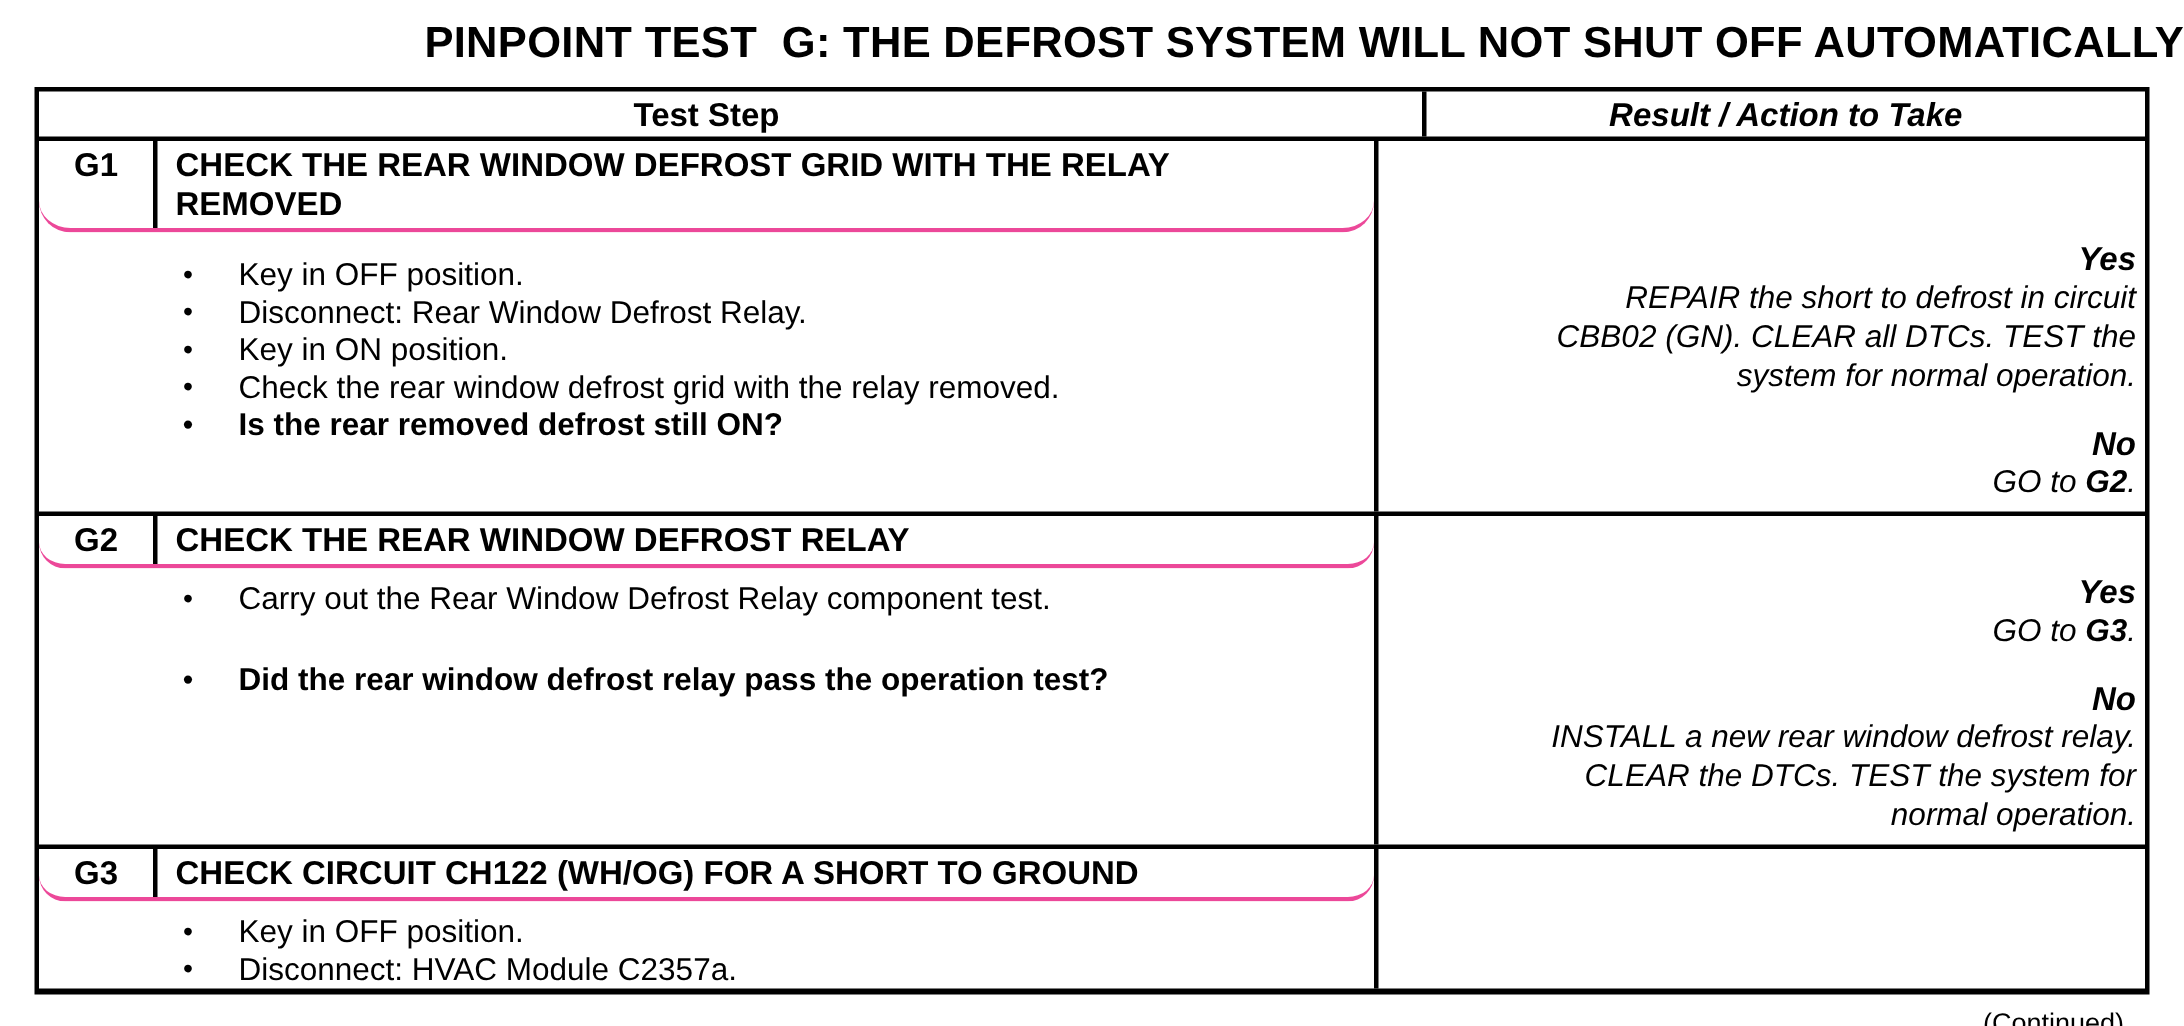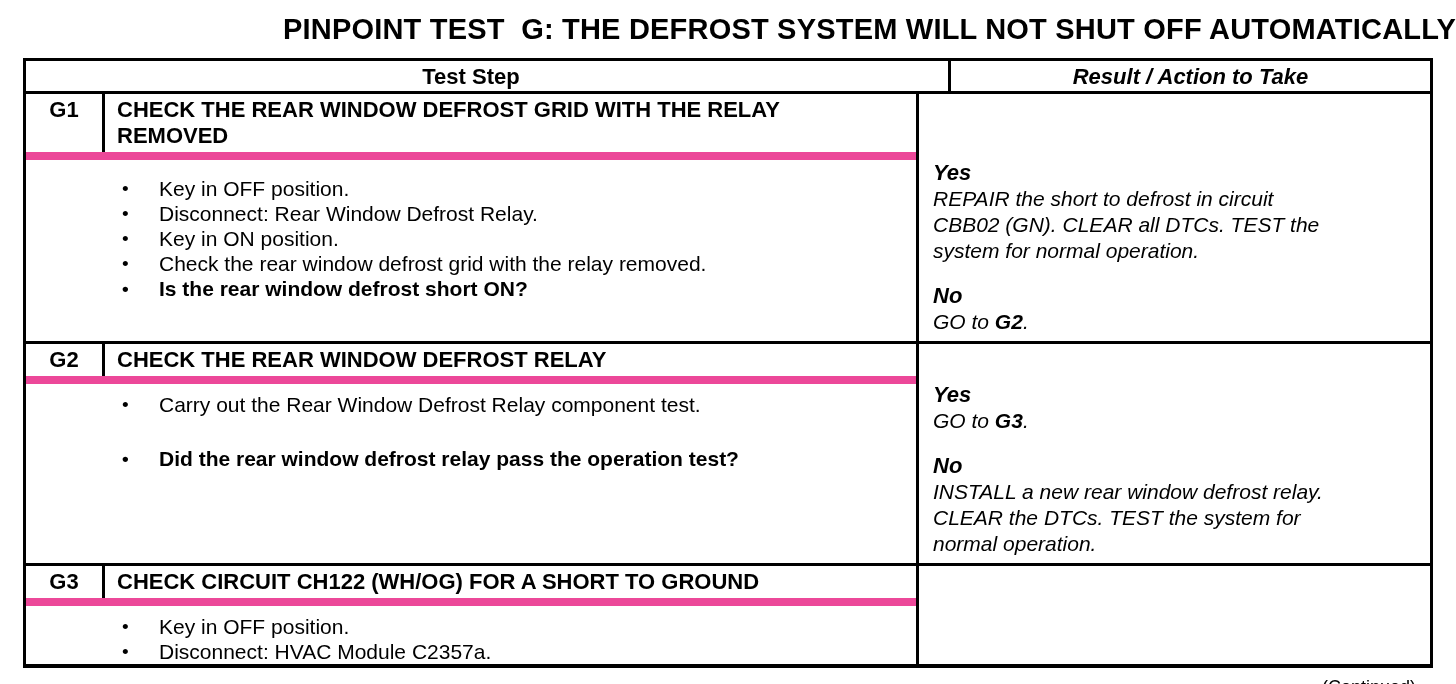--- a/index.html
+++ b/index.html
@@ -29,21 +29,21 @@
   .right-col { flex: 1 1 auto; border-left: 3px solid #000; font-style: italic; }
 
   .header-row { height: 33px; border-bottom: 3px solid #000; gap: 32px; }
   .header-cell {
     font-weight: bold; font-size: 22px;
     text-align: center; line-height: 31px;
   }
 
   .step-row + .step-row { border-top: 3px solid #000; }
 
-  .step-head { display: flex; border-bottom: 8px solid #ec4899; }
+  .step-head { display: flex; border-bottom: 3px solid #ec4899; border-radius: 21px; }
   .code-cell {
     flex: 0 0 79px;
     border-right: 3px solid #000;
     text-align: center;
     font-weight: bold; font-size: 22px;
     padding-top: 3px; line-height: 26px;
   }
   .head-cell {
     flex: 1 1 auto;
     font-weight: bold; font-size: 22px; line-height: 26px;
@@ -55,21 +55,21 @@
   .g2 .bullets { min-height: 165px; padding-top: 8px; }
   .g3 .bullets { min-height: 56px;  padding-top: 8px; }
   .bullet { display: flex; font-size: 21px; line-height: 25px; }
   .bullet .dot { flex: 0 0 37px; font-size: 19px; }
   .bullet.bold { font-weight: bold; }
   .bullet.gap { margin-top: 29px; }
 
   .result-cell {
     display: flex; flex-direction: column; justify-content: flex-start;
     padding: 0 6px 6px 14px;
-    font-size: 21px; line-height: 26px;
+    font-size: 21px; line-height: 26px; text-align: right;
   }
   .g1 .result-cell { padding-top: 66px; }
   .g2 .result-cell { padding-top: 38px; }
   .res-label { font-weight: bold; font-size: 22px; }
   .res-label.no { margin-top: 19px; }
   .res-line { white-space: nowrap; }
   .res-line .b, .goto-target { font-weight: bold; }
 
   .continued {
     margin-top: 9px;
@@ -110,21 +110,21 @@
           <div class="bullet">
               <span class="dot">•</span>
               <span>Key in ON position.</span>
             </div>
           <div class="bullet">
               <span class="dot">•</span>
               <span>Check the rear window defrost grid with the relay removed.</span>
             </div>
           <div class="bullet bold">
               <span class="dot">•</span>
-              <span>Is the rear window defrost short ON?</span>
+              <span>Is the rear removed defrost still ON?</span>
             </div>
         </div>
       </div>
       <div class="right-col result-cell">
         <div class="res-label">Yes</div>
         <div class="res-line">REPAIR the short to defrost in circuit</div>
         <div class="res-line">CBB02 (GN). CLEAR all DTCs. TEST the</div>
         <div class="res-line">system for normal operation.</div>
         <div class="res-label no">No</div>
         <div class="res-line"><span>GO to </span><span class="goto-target">G2</span><span>.</span></div>

